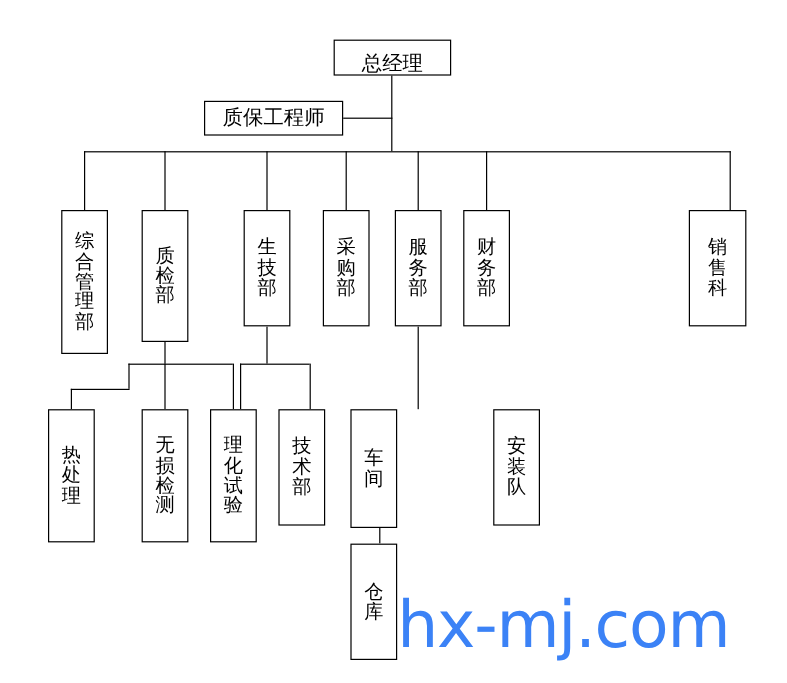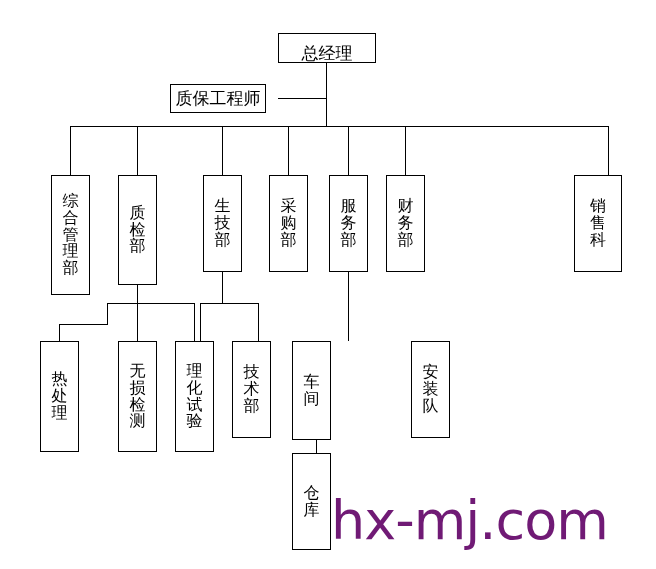--- a/index.html
+++ b/index.html
@@ -99,21 +99,21 @@
   <div class="ln v" style="left: 258px; top: 303px; height: 38px; background: rgb(0, 0, 0);"></div>
 
   <div class="ln v" style="left: 348px; top: 272px; height: 69px; background: rgb(0, 0, 0);"></div>
 
   <div class="ln v" style="left: 316px; top: 440px; height: 13px; background: rgb(0, 0, 0);"></div>
 
   <div class="box horiz" style="left: 278px; top: 33px; width: 98px; height: 30px; border-color: rgb(0, 0, 0); background: rgb(255, 255, 255); align-items: flex-end;">
     <span class="lbl">总经理</span>
   </div>
 
-  <div class="box horiz" style="left: 170px; top: 84px; width: 96px; height: 29px; border-color: rgb(0, 0, 0); background: rgb(255, 255, 255);">
+  <div class="box horiz" style="left: 170px; top: 84px; width: 116px; height: 29px; border-color: rgb(0, 0, 0); background: rgb(255, 255, 255);">
     <span class="lbl">质保工程师</span>
   </div>
 
   <div class="box vert" style="left: 51px; top: 175px; width: 39px; height: 120px; border-color: rgb(0, 0, 0); background: rgb(255, 255, 255);">
     <span class="lbl">综
 合
 管
 理
 部</span>
   </div>
@@ -189,15 +189,15 @@
     <span class="lbl">安
 装
 队</span>
   </div>
 
   <div class="box vert" style="left: 292px; top: 453px; width: 39px; height: 97px; border-color: rgb(0, 0, 0); background: rgb(255, 255, 255);">
     <span class="lbl">仓
 库</span>
   </div>
 
-  <div id="watermark" style="left: 331px; top: 494px; color: #701a75;">hx-mj.com</div>
+  <div id="watermark" style="left: 331px; top: 494px; color: #3b82f6;">hx-mj.com</div>
 
 </div>
 
 </body></html>

